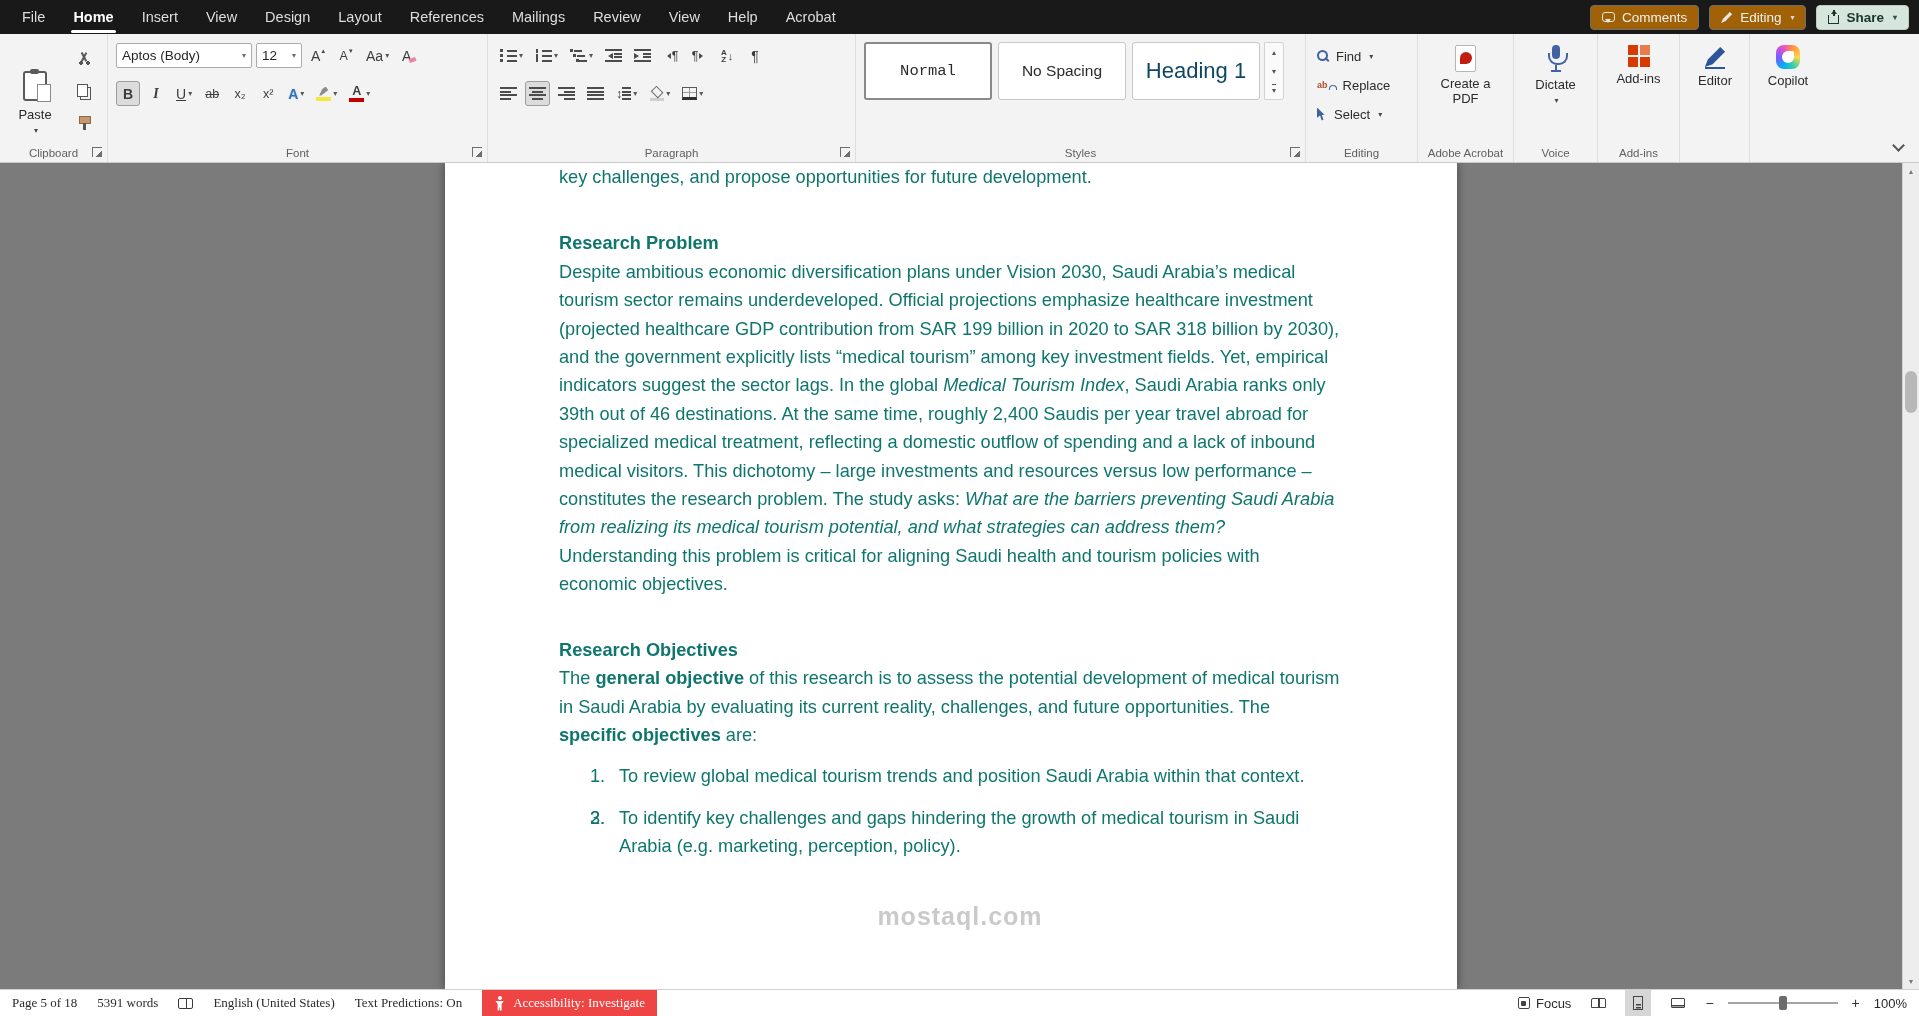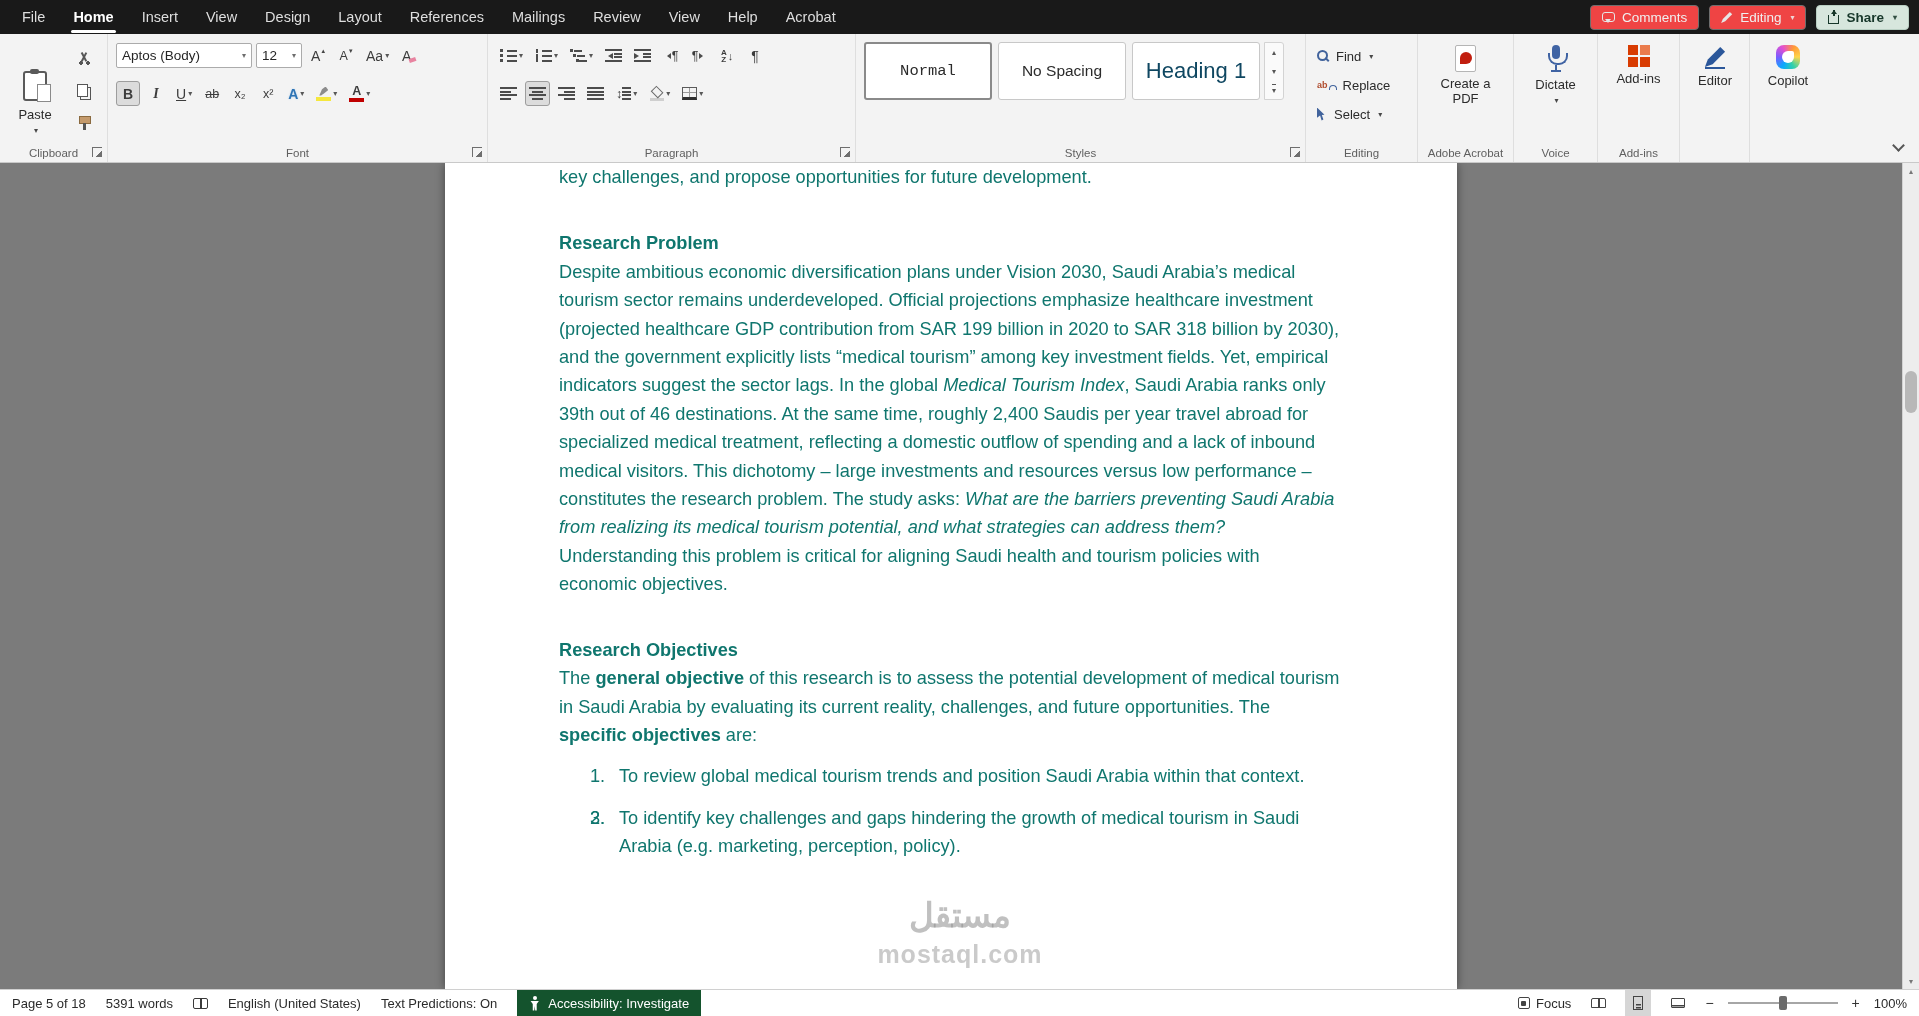--- a/index.html
+++ b/index.html
@@ -6,21 +6,21 @@
   body { font-family: "Liberation Sans", sans-serif; background:#555; }
   #app { position:relative; width:1919px; height:1016px; background:#7b7b7b; overflow:hidden; }
 
   
   .menubar { position:absolute; top:0; left:0; right:0; height:34px; background:#191919; display:flex; align-items:center; color:#e8e8e8; }
   .tabs { display:flex; height:100%; align-items:center; padding-left:8px; }
   .tab { position:relative; padding:0 14px; font-size:14.5px; line-height:34px; color:#dedede; cursor:default; }
   .tab.active { color:#fff; font-weight:bold; }
   .tab.active::after { content:""; position:absolute; left:12px; right:12px; bottom:1px; height:3px; background:#fff; border-radius:2px; }
   .mb-right { margin-left:auto; display:flex; align-items:center; gap:10px; padding-right:10px; }
-  .mb-btn { display:flex; align-items:center; gap:7px; height:25px; padding:0 11px; background:#ef4444; border:1px solid #6e6e6e; border-radius:4px; color:#f0f0f0; font-size:13.5px; font-family:inherit; }
+  .mb-btn { display:flex; align-items:center; gap:7px; height:25px; padding:0 11px; background:#a16207; border:1px solid #6e6e6e; border-radius:4px; color:#f0f0f0; font-size:13.5px; font-family:inherit; }
   .mb-btn.share { background:#d7e6dd; border-color:#b9cfc3; color:#17372a; font-weight:bold; }
   .chev { font-size:8px; color:inherit; opacity:.85; margin-left:2px; }
 
   .ic-comment { width:13px; height:10px; border:1.5px solid #e6e6e6; border-radius:3px; position:relative; }
   .ic-comment::after { content:""; position:absolute; left:2px; bottom:-5px; border:3px solid transparent; border-top:4px solid #e6e6e6; }
   .ic-pencil { width:12px; height:12px; background:#e6e6e6; clip-path:polygon(0 100%,14% 66%,72% 8%,92% 28%,34% 86%,0 100%); }
   .ic-share-arrow { width:11px; height:9px; border:1.5px solid #17372a; border-top:none; position:relative; margin-top:4px; }
   .ic-share-arrow::before { content:""; position:absolute; left:3.6px; top:-5px; width:1.6px; height:6px; background:#17372a; }
   .ic-share-arrow::after { content:""; position:absolute; left:1.4px; top:-8px; border:3px solid transparent; border-bottom:4px solid #17372a; }
 
@@ -144,23 +144,23 @@
   .wm-ar { font-size:34px; font-weight:bold; color:rgba(140,140,140,.55); line-height:38px; }
   .wm-en { font-size:25px; font-weight:bold; letter-spacing:1px; color:rgba(150,150,150,.5); line-height:40px; }
 
   .scrollbar { position:absolute; top:0; bottom:0; right:0; width:17px; background:#ededed; border-left:1px solid #d2d2d2; }
   .scroll-arrow { position:absolute; left:0; right:0; height:16px; display:flex; align-items:center; justify-content:center; font-size:8px; color:#777; background:transparent; border:none; }
   .scroll-arrow.up { top:0; } .scroll-arrow.down { bottom:0; }
   .scroll-thumb { position:absolute; left:2px; width:12px; top:208px; height:42px; background:#b8b8b8; border-radius:6px; }
 
   
   .statusbar { position:absolute; bottom:0; left:0; right:0; height:27px; background:#fff; border-top:1px solid #d0d0d0; display:flex; align-items:center; font-size:13px; color:#2b2b2b; }
-  .sb-left { display:flex; align-items:flex-start; gap:20px; padding-left:12px; height:100%; }
+  .sb-left { display:flex; align-items:flex-start; gap:20px; padding-left:12px; height:100%;font-family:Liberation Serif, serif; }
   .sb-item { display:flex; align-items:center; gap:6px; height:100%; background:transparent; border:none; font-size:13px; color:#2b2b2b; font-family:inherit; }
-  .sb-acc { background:#14532d; color:#fff; padding:0 12px; gap:8px; }
+  .sb-acc { background:#ef4444; color:#fff; padding:0 12px; gap:8px; }
   .ic-book { width:15px; height:11px; border:1.5px solid #3a3a3a; border-radius:2px; position:relative; }
   .ic-book::after { content:""; position:absolute; left:50%; top:0; bottom:0; width:1.5px; background:#3a3a3a; }
   .ic-access { position:relative; width:11px; height:15px; }
   .ic-access::before { content:""; position:absolute; top:0; left:3.5px; width:4px; height:4px; border-radius:50%; background:#fff; }
   .ic-access::after { content:""; position:absolute; top:5px; left:1px; width:9px; height:10px; background:#fff; clip-path:polygon(0 0,100% 0,72% 35%,72% 100%,55% 100%,50% 55%,45% 100%,28% 100%,28% 35%); }
   .sb-right { margin-left:auto; display:flex; align-items:center; gap:14px; padding-right:12px; height:100%; }
   .ic-focus { width:12px; height:12px; border:1.5px solid #444; border-radius:2px; position:relative; }
   .ic-focus::after { content:""; position:absolute; inset:2.5px; background:#444; border-radius:1px; }
   .view-btn { display:flex; align-items:center; justify-content:center; width:26px; height:100%; background:transparent; border:none; }
   .view-btn.active { background:#d6d6d6; }
@@ -486,21 +486,20 @@
           </div>
           <div class="oli">
             <span class="num">3.</span>
             <span>To identify key challenges and gaps hindering the growth of medical tourism in Saudi Arabia (e.g. marketing, perception, policy).</span>
           </div>
         </div>
       </div>
     </div>
 
     <div class="watermark">
-      <div class="wm-ar">مستقل</div>
       <div class="wm-en">mostaql.com</div>
     </div>
 
     <div class="scrollbar">
       <button class="scroll-arrow up">
           <span>▴</span>
         </button>
       <div class="scroll-thumb"></div>
       <button class="scroll-arrow down">
           <span>▾</span>

